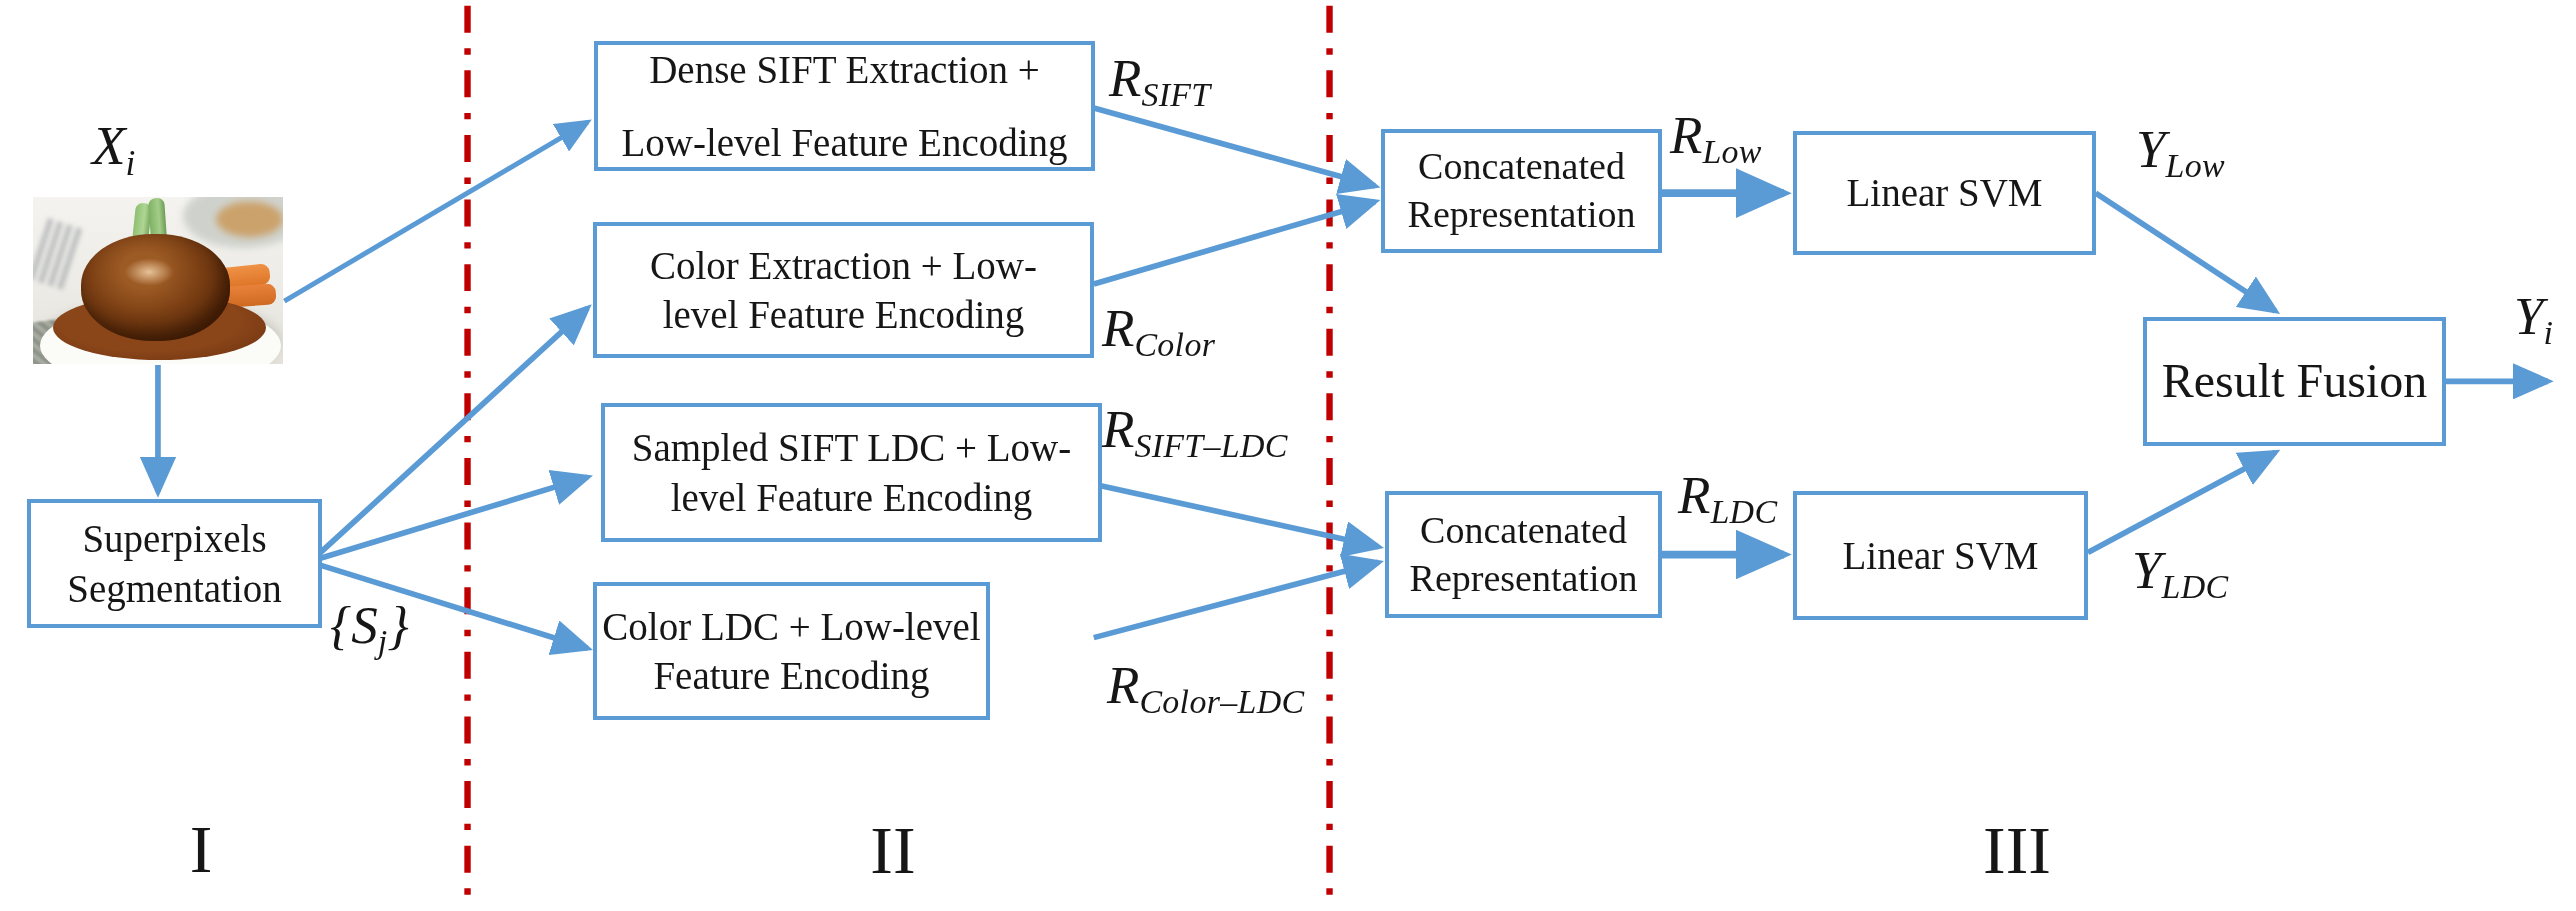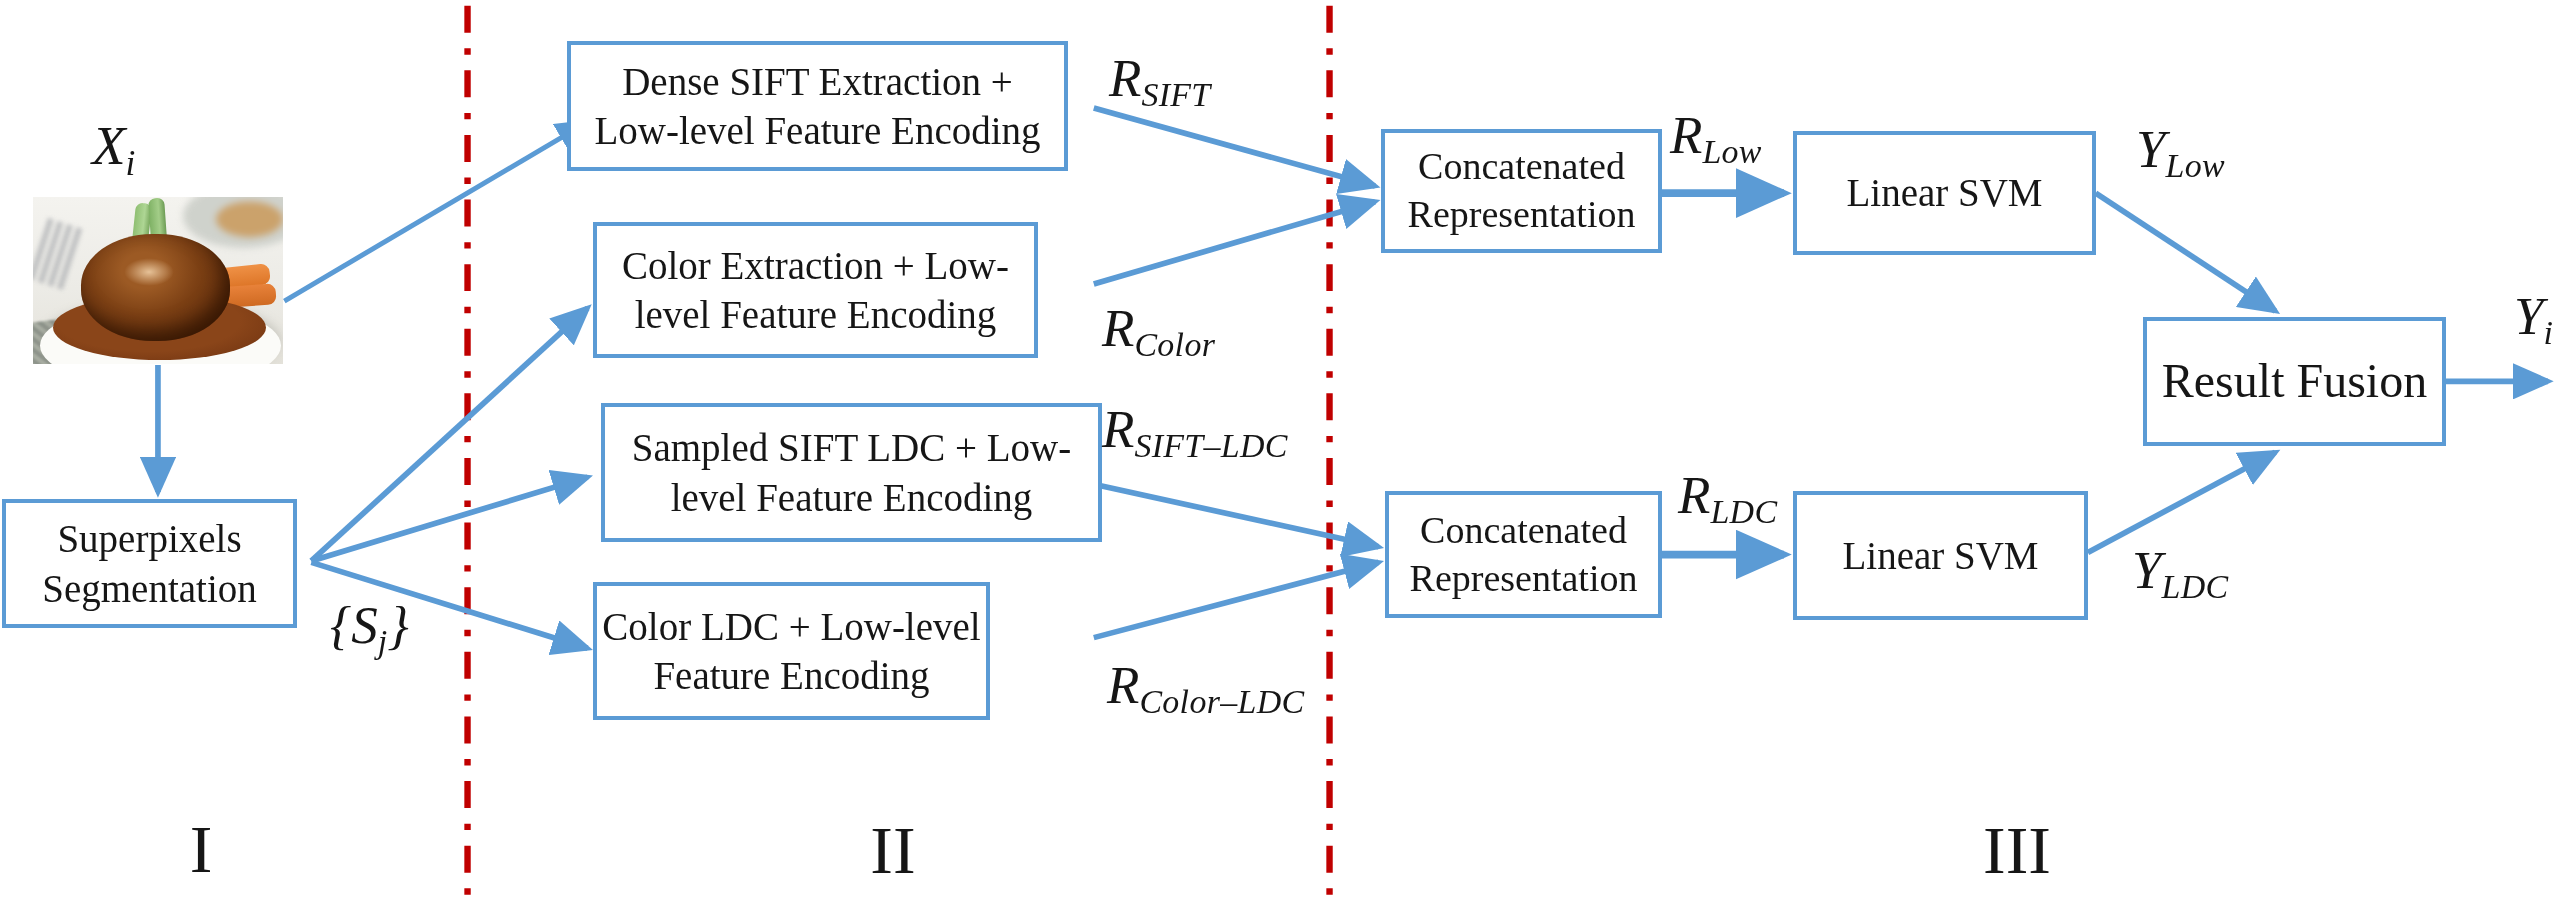--- a/index.html
+++ b/index.html
@@ -23,23 +23,23 @@
     box-sizing:border-box;
     border:4.3px solid var(--box-border);
     background:#ffffff;
     display:flex;flex-direction:column;
     align-items:center;justify-content:center;
     text-align:center;
     font-size:39px;line-height:1.26;
     z-index:3;
   }
   .node span{display:block;white-space:nowrap;}
-  #box-superpixels   {left:2px;  top:499px; width:295px; height:129px;}
-  #box-dense-sift    {left:567px; top:41px;  width:501px; height:130px;}
-  #box-color-ext     {left:593px; top:222px; width:445px; height:136px;}
+  #box-superpixels   {left:27px;  top:499px; width:295px; height:129px;}
+  #box-dense-sift    {left:594px; top:41px;  width:501px; height:130px;justify-content:space-between;}
+  #box-color-ext     {left:593px; top:222px; width:501px; height:136px;}
   #box-sift-ldc      {left:593px; top:403px; width:501px; height:139px;margin-left:8px;}
   #box-color-ldc     {left:593px; top:582px; width:397px; height:138px;}
   #box-concat-low    {left:1381px;top:129px; width:281px; height:124px; font-size:38px;}
   #box-svm-low       {left:1793px;top:131px; width:303px; height:124px;}
   #box-concat-ldc    {left:1385px;top:491px; width:277px; height:127px; font-size:38px;}
   #box-svm-ldc       {left:1793px;top:491px; width:295px; height:129px;}
   #box-result-fusion {left:2143px;top:317px; width:303px; height:129px; font-size:48px;}
   
   .math{
     position:absolute;

